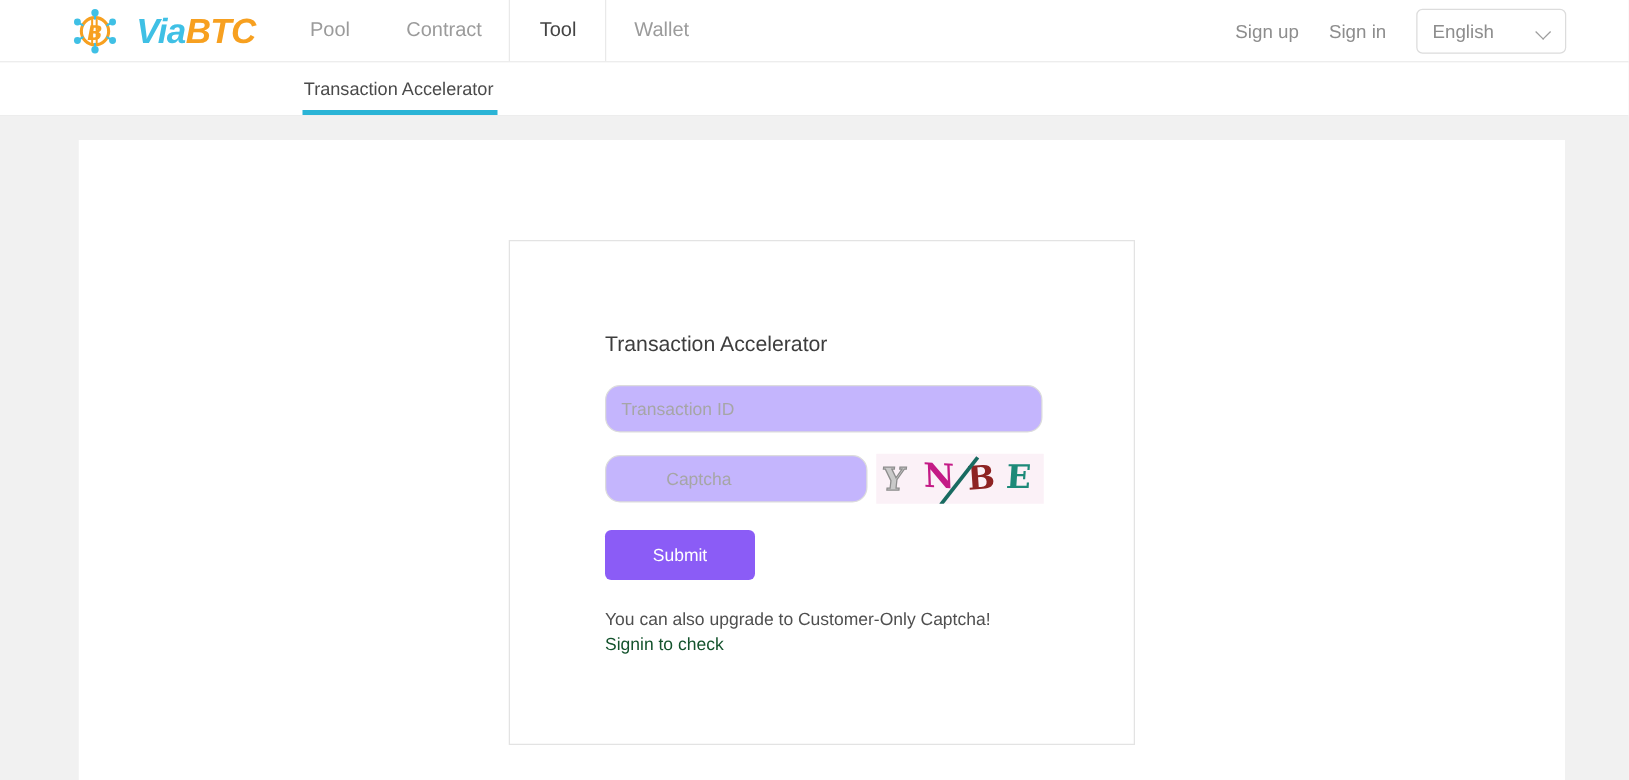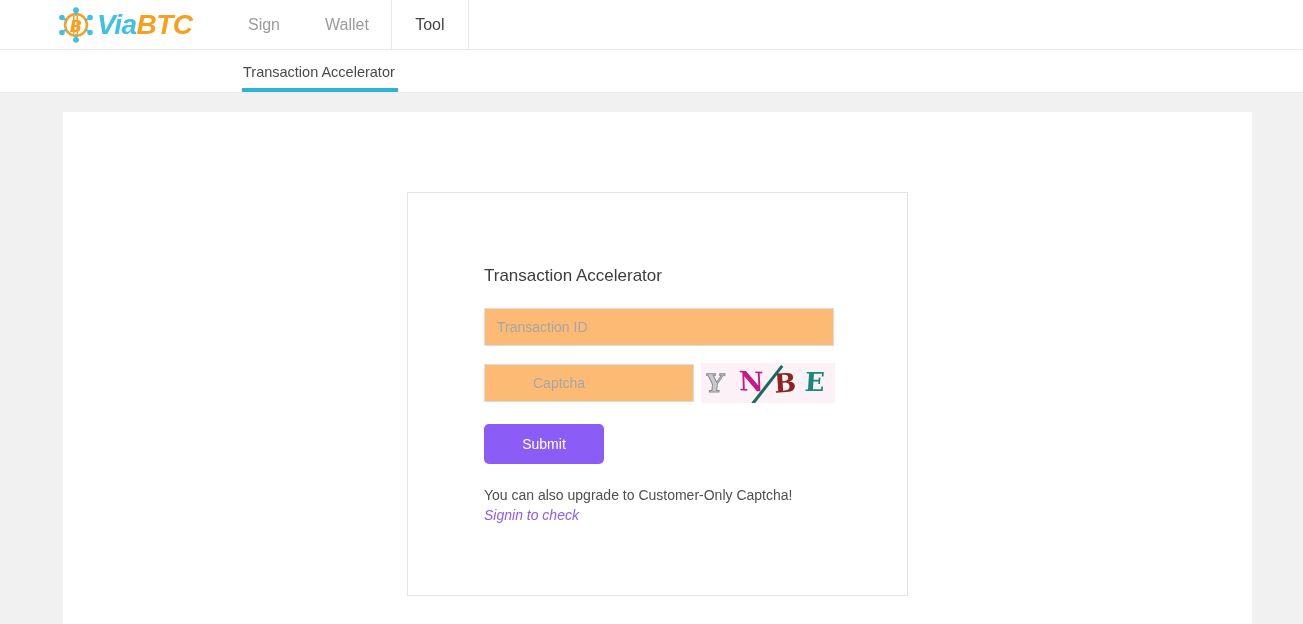--- a/index.html
+++ b/index.html
@@ -36,21 +36,21 @@
     height: 44px;
     text-decoration: none;
   }
   .brand-mark {
     width: 38px;
     height: 38px;
     flex: 0 0 38px;
     position: relative;
   }
   .brand-text {
-    margin-left: 2px;
+    margin-left: 14px;
     font-size: 28px;
     font-weight: bold;
     font-style: italic;
     letter-spacing: -0.5px;
     line-height: 1;
   }
   .brand-via { color: #3fc0e5; }
   .brand-btc { color: #f7a020; }
 
   .mainnav {
@@ -183,27 +183,27 @@
     font-size: 17px;
     color: #3d3d3d;
     margin: 0 0 22px 0;
     font-weight: normal;
   }
 
   .field {
     width: 350px;
     height: 38px;
     border: 1px solid #dcdcdc;
-    border-radius: 0;
+    border-radius: 12px;
     padding: 0 12px;
     font-size: 14px;
     color: #555;
     font-family: "Liberation Sans", sans-serif;
     outline: none;
-    background: #fdba74;
+    background: #c4b5fd;
     display: block;
   }
   .field::placeholder { color: #a6a6a6; }
 
   .field-row {
     margin-top: 17px;
     display: flex;
     align-items: center;
   }
   .field-captcha {
@@ -258,27 +258,26 @@
     display: block;
   }
 
   .note {
     margin-top: 21px;
     font-size: 14px;
     color: #4f4f4f;
     line-height: 20px;
   }
   .note-link {
-    color: #8b5cf6;
+    color: #14532d;
     font-size: 14px;
     text-decoration: none;
     cursor: pointer;
     display: block;
     line-height: 20px;
-    font-style: italic;
   }
 </style>
 </head>
 <body>
 
 <div class="topbar">
 
   <a class="brand" href="#">
     <span class="brand-mark">
       <svg width="38" height="38" viewBox="0 0 40 40" aria-hidden="true">
@@ -293,25 +292,34 @@
         <text x="20" y="27" text-anchor="middle" font-family="DejaVu Sans, sans-serif" font-size="17" font-weight="bold" font-style="italic" fill="#f7a020">B</text>
         <path d="M17.6 10.5 L17.6 29.5 M21.4 10.5 L21.4 29.5" stroke="#f7a020" stroke-width="1.7" stroke-linecap="round"></path>
       </svg>
     </span>
     <span class="brand-text">
       <span class="brand-via">Via</span><span class="brand-btc">BTC</span>
     </span>
   </a>
 
   <nav class="mainnav">
-    <a class="navitem" href="#">Sign</a>
+    <a class="navitem" href="#">Pool</a>
+    <a class="navitem" href="#">Contract</a>
+    <a class="navitem active" href="#">Tool</a>
     <a class="navitem" href="#">Wallet</a>
-    <a class="navitem active" href="#">Tool</a>
   </nav>
 
+  <div class="rightnav">
+    <a class="auth-link" href="#">Sign up</a>
+    <a class="auth-link" href="#">Sign in</a>
+    <div class="lang-select">
+      <span class="lang-label">English</span>
+      <span class="chev"></span>
+    </div>
+  </div>
 </div>
 
 <div class="subnav">
   <div class="subtab">Transaction Accelerator</div>
   <div class="subtab-underline"></div>
 </div>
 
 <div class="page">
   <div class="white-panel">
 

